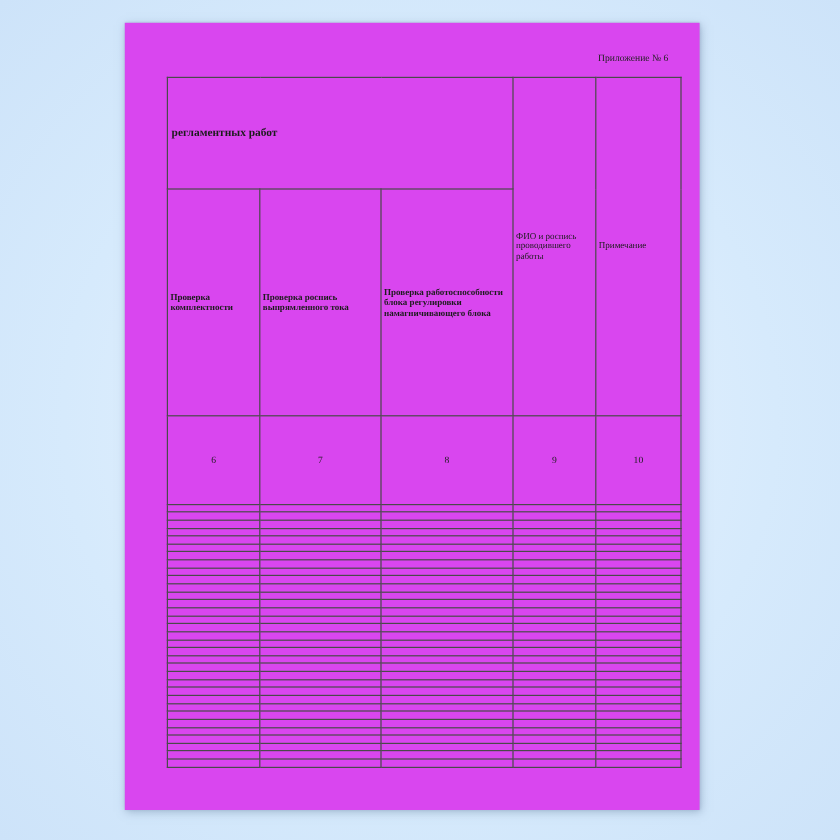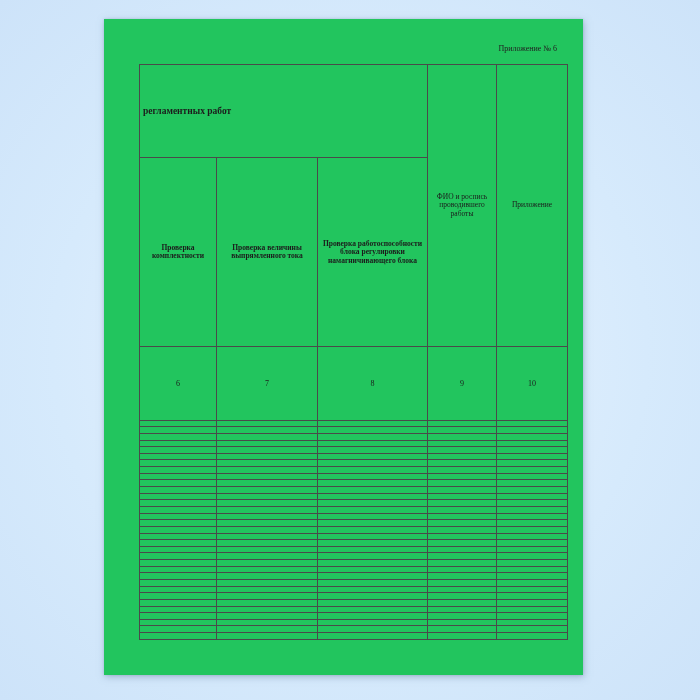--- a/index.html
+++ b/index.html
@@ -14,21 +14,21 @@
     background: radial-gradient(circle at 50% 50%, #e9f3fe 0%, #d6eafc 60%, #cde3f9 100%);
     font-family: "Liberation Serif", "DejaVu Serif", serif;
     color: #1c1c1c;
   }
   .paper {
     position: absolute;
     left: 104px;
     top: 19px;
     width: 479px;
     height: 656px;
-    background: #22c55e;
+    background: #d946ef;
     box-shadow: 1px 2px 7px rgba(110, 135, 165, 0.5), 0 0 2px rgba(130, 150, 180, 0.35);
   }
   .annotation {
     position: absolute;
     top: 25px;
     right: 26px;
     font-size: 8px;
     line-height: 9px;
     color: #222222;
     white-space: nowrap;
@@ -56,21 +56,20 @@
     font-size: 9.5px;
     text-align: left;
     vertical-align: middle;
     padding: 0 0 0 3px !important;
     white-space: nowrap;
     margin-left: 44px;
   }
   .header-cell {
     font-size: 7.5px;
     line-height: 8.5px;
-    text-align: center;
     vertical-align: middle;
     padding: 1px 2px !important;
   }
   .num-cell {
     font-size: 8px;
     line-height: 9px;
     text-align: center;
     vertical-align: middle;
   }
 </style>
@@ -87,26 +86,26 @@
       <col style="width:101px">
       <col style="width:110px">
       <col style="width:69px">
       <col style="width:71px">
     </colgroup>
 
     <tbody>
         <tr class="title-row">
       <td class="title-cell" colspan="3">регламентных работ</td>
       <td class="header-cell" rowspan="2">ФИО и роспись проводившего работы</td>
-      <td class="header-cell" rowspan="2">Приложение</td>
+      <td class="header-cell" rowspan="2">Примечание</td>
     </tr>
 
     <tr class="sub-row">
       <td class="header-cell">Проверка комплектности</td>
-      <td class="header-cell">Проверка величины выпрямленного тока</td>
+      <td class="header-cell">Проверка роспись выпрямленного тока</td>
       <td class="header-cell">Проверка работоспособности блока регулировки намагничивающего блока</td>
     </tr>
 
     <tr class="num-row">
       <td class="num-cell">6</td>
       <td class="num-cell">7</td>
       <td class="num-cell">8</td>
       <td class="num-cell">9</td>
       <td class="num-cell">10</td>
     </tr>

